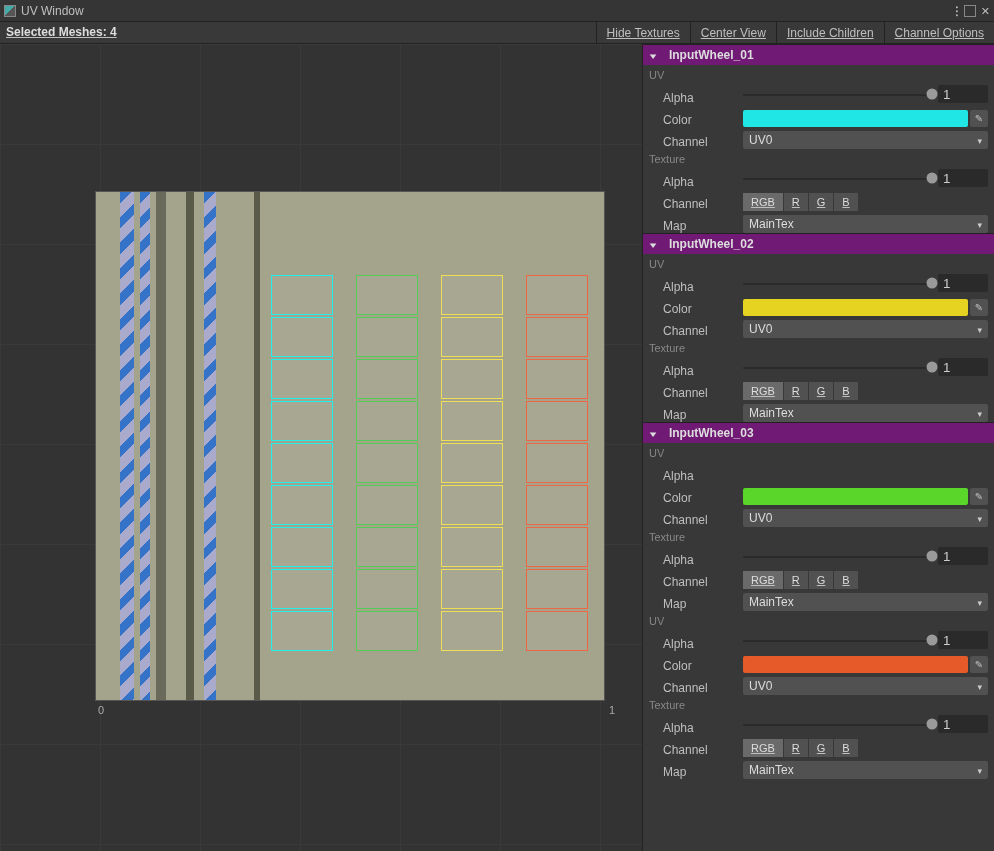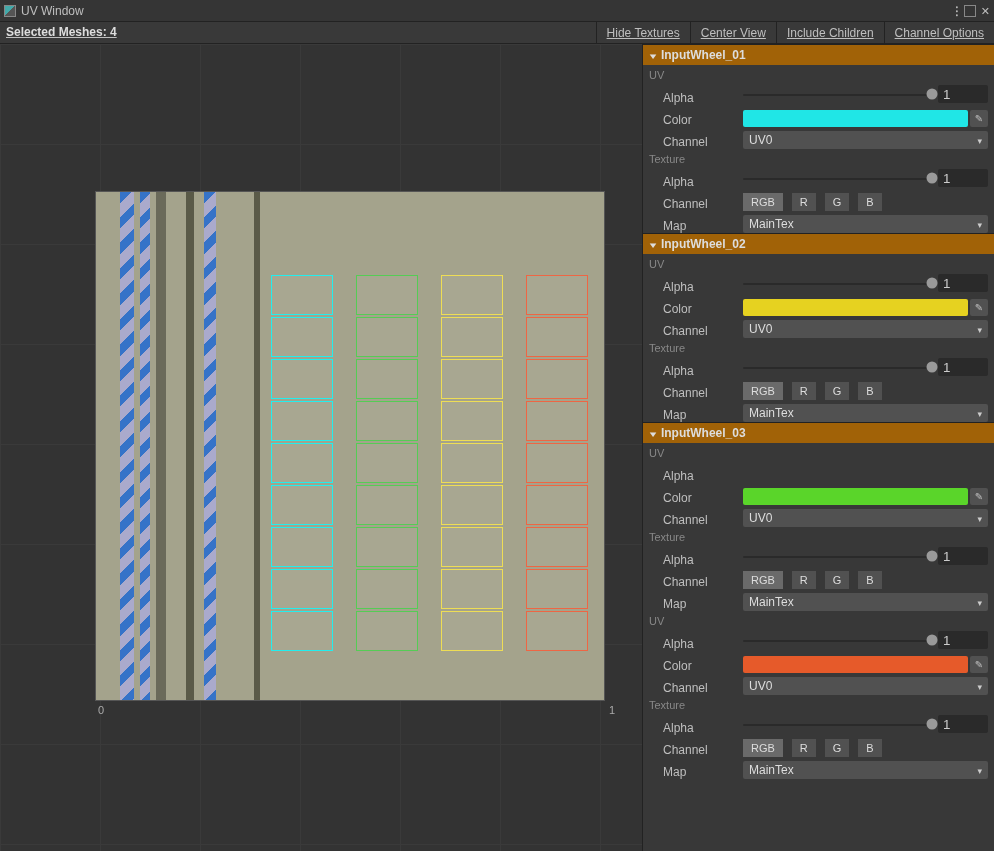--- a/index.html
+++ b/index.html
@@ -31,34 +31,34 @@
   .diag { background: repeating-linear-gradient(135deg, #3573c8 0, #3573c8 8px, #aac 8px, #aac 18px); width:14px;}
   .wire-col { position:absolute; top:83px; width:72px; height:400px;}
   .wire-col .block { width:62px; height:40px; margin:0 auto 2px; border:1px solid; background: rgba(255,255,255,0.05);}
   .wc1 .block{ border-color:#2ee; box-shadow: inset 0 0 0 1px #2ee44;}
   .wc2 .block{ border-color:#5c5;}
   .wc3 .block{ border-color:#ed5;}
   .wc4 .block{ border-color:#e64;}
   .axis-lbl { position:absolute; font-size:11px; color:#aaa;}
 
   .inspector { width: 352px; background:#383838; border-left:1px solid #222; overflow-y:auto;}
-  .section-hdr { background:#a16207; height:21px; display:flex; align-items:center; padding:3px 6px; gap:4px; font-weight:bold; color:#ddd; border-top:1px solid #222;}
+  .section-hdr { background:#701a75; height:21px; display:flex; align-items:center; padding:3px 6px; gap:12px; font-weight:bold; color:#ddd; border-top:1px solid #222;}
   .sub-hdr { padding: 4px 6px 2px; color:#888; font-size:11px; }
   .prop-row { display:flex; align-items:flex-end; height:22px; padding: 0 6px 0 20px;}
   .prop-label { width: 80px; color:#bfbfbf; }
   .prop-ctrl { flex:1; display:flex; gap:0; align-items:center;}
   .slider { flex:1; height:22px; position:relative;}
   .slider-track { position:absolute; top:50%; left:0; right:0; height:2px; background:#2a2a2a; border-radius:2px;}
   .slider-thumb { position:absolute; top:50%; width:11px; height:11px; background:#9a9a9a; border-radius:50%; transform:translate(-50%,-50%);}
   .num-field { width:50px; height:18px; background:#2a2a2a; border:none; color:#ccc; text-align:left; padding:0 5px; margin-left:6px; border-radius:2px;}
   .color-swatch { flex:1; height:17px; border-radius:2px;}
   .eyedrop { width:18px; height:17px; background:#515151; margin-left:2px; border-radius:2px; display:flex;align-items:center;justify-content:center; font-size:10px;}
   .dropdown { flex:1; height:18px; background:#515151; border-radius:2px; padding:0 6px; display:flex; align-items:center; justify-content:space-between; color:#ddd;}
   .dd-arrow::after{ content:"▾"; font-size:9px; color:#ccc;}
-  .btn-grp { display:flex; gap:8px;}
+  .btn-grp { display:flex; gap:0;text-decoration:underline;}
   .btn-grp .btn { height:18px; background:#515151; color:#ddd; padding: 0 8px; display:flex;align-items:center; font-size:11px; border-right:1px solid #383838;}
   .btn-grp .btn.active { background:#6a6a6a;}
   .btn-grp .btn:last-child{border-right:none;}
   .foldout::before { content:"▼"; font-size:8px; display:inline-block; transform:scaleX(1.4);}
 </style>
 </head>
 <body>
 
 <div class="titlebar">
   <div class="title-left">

